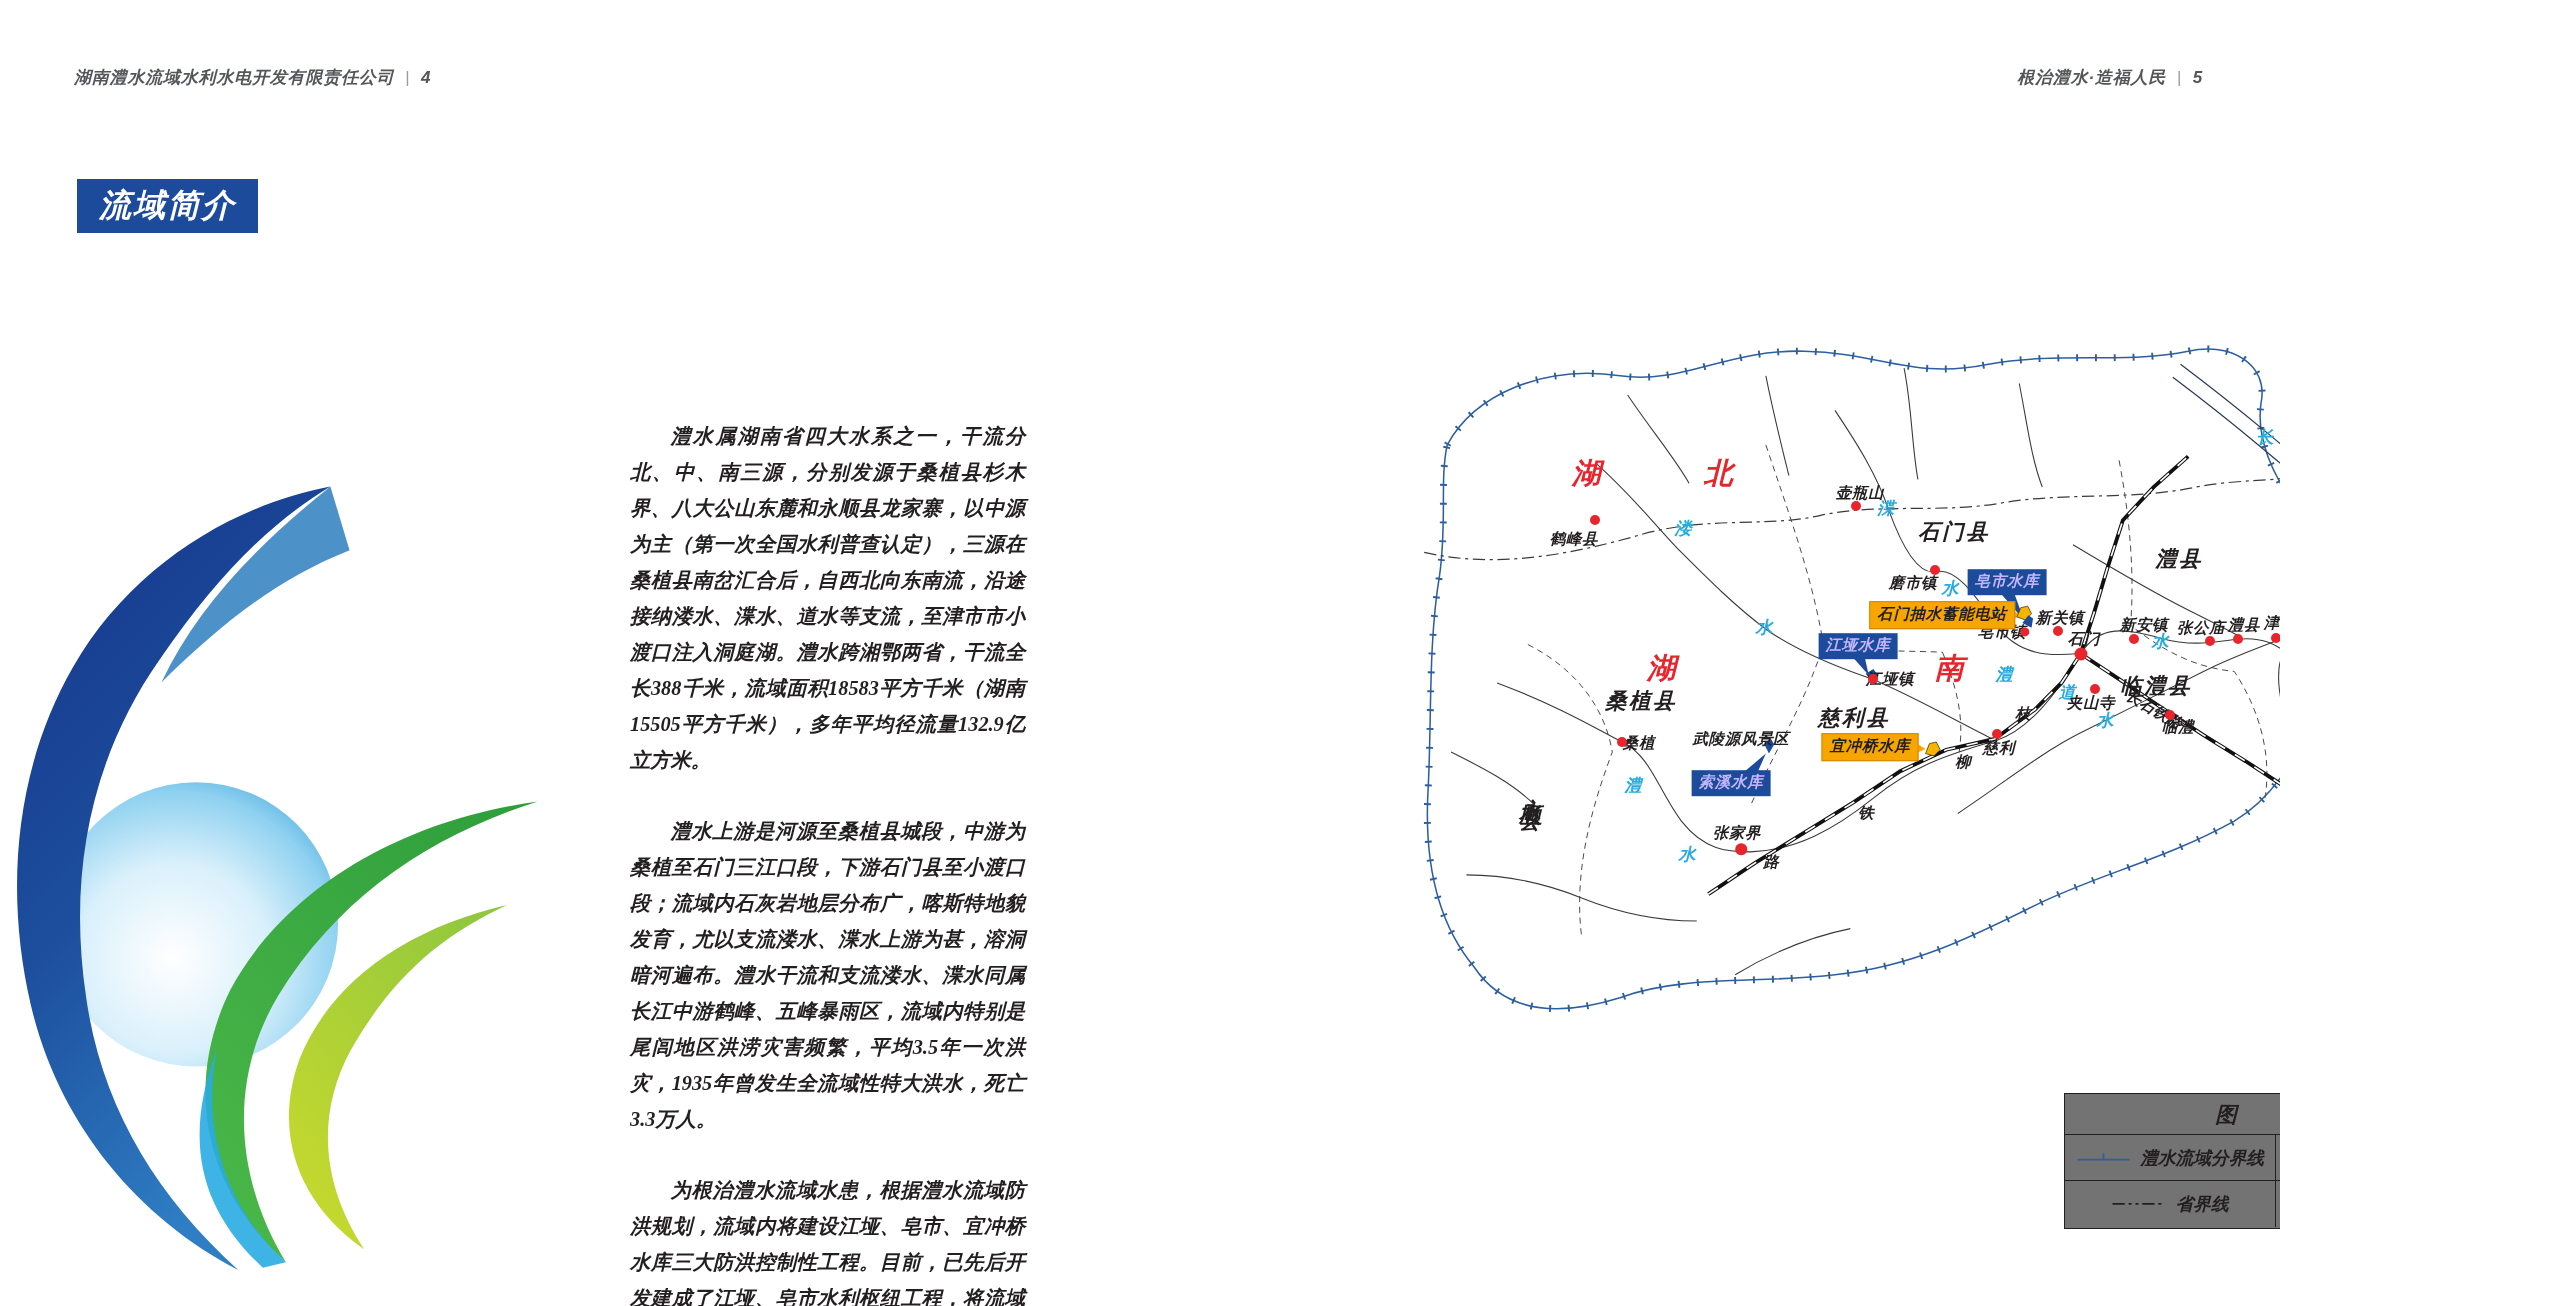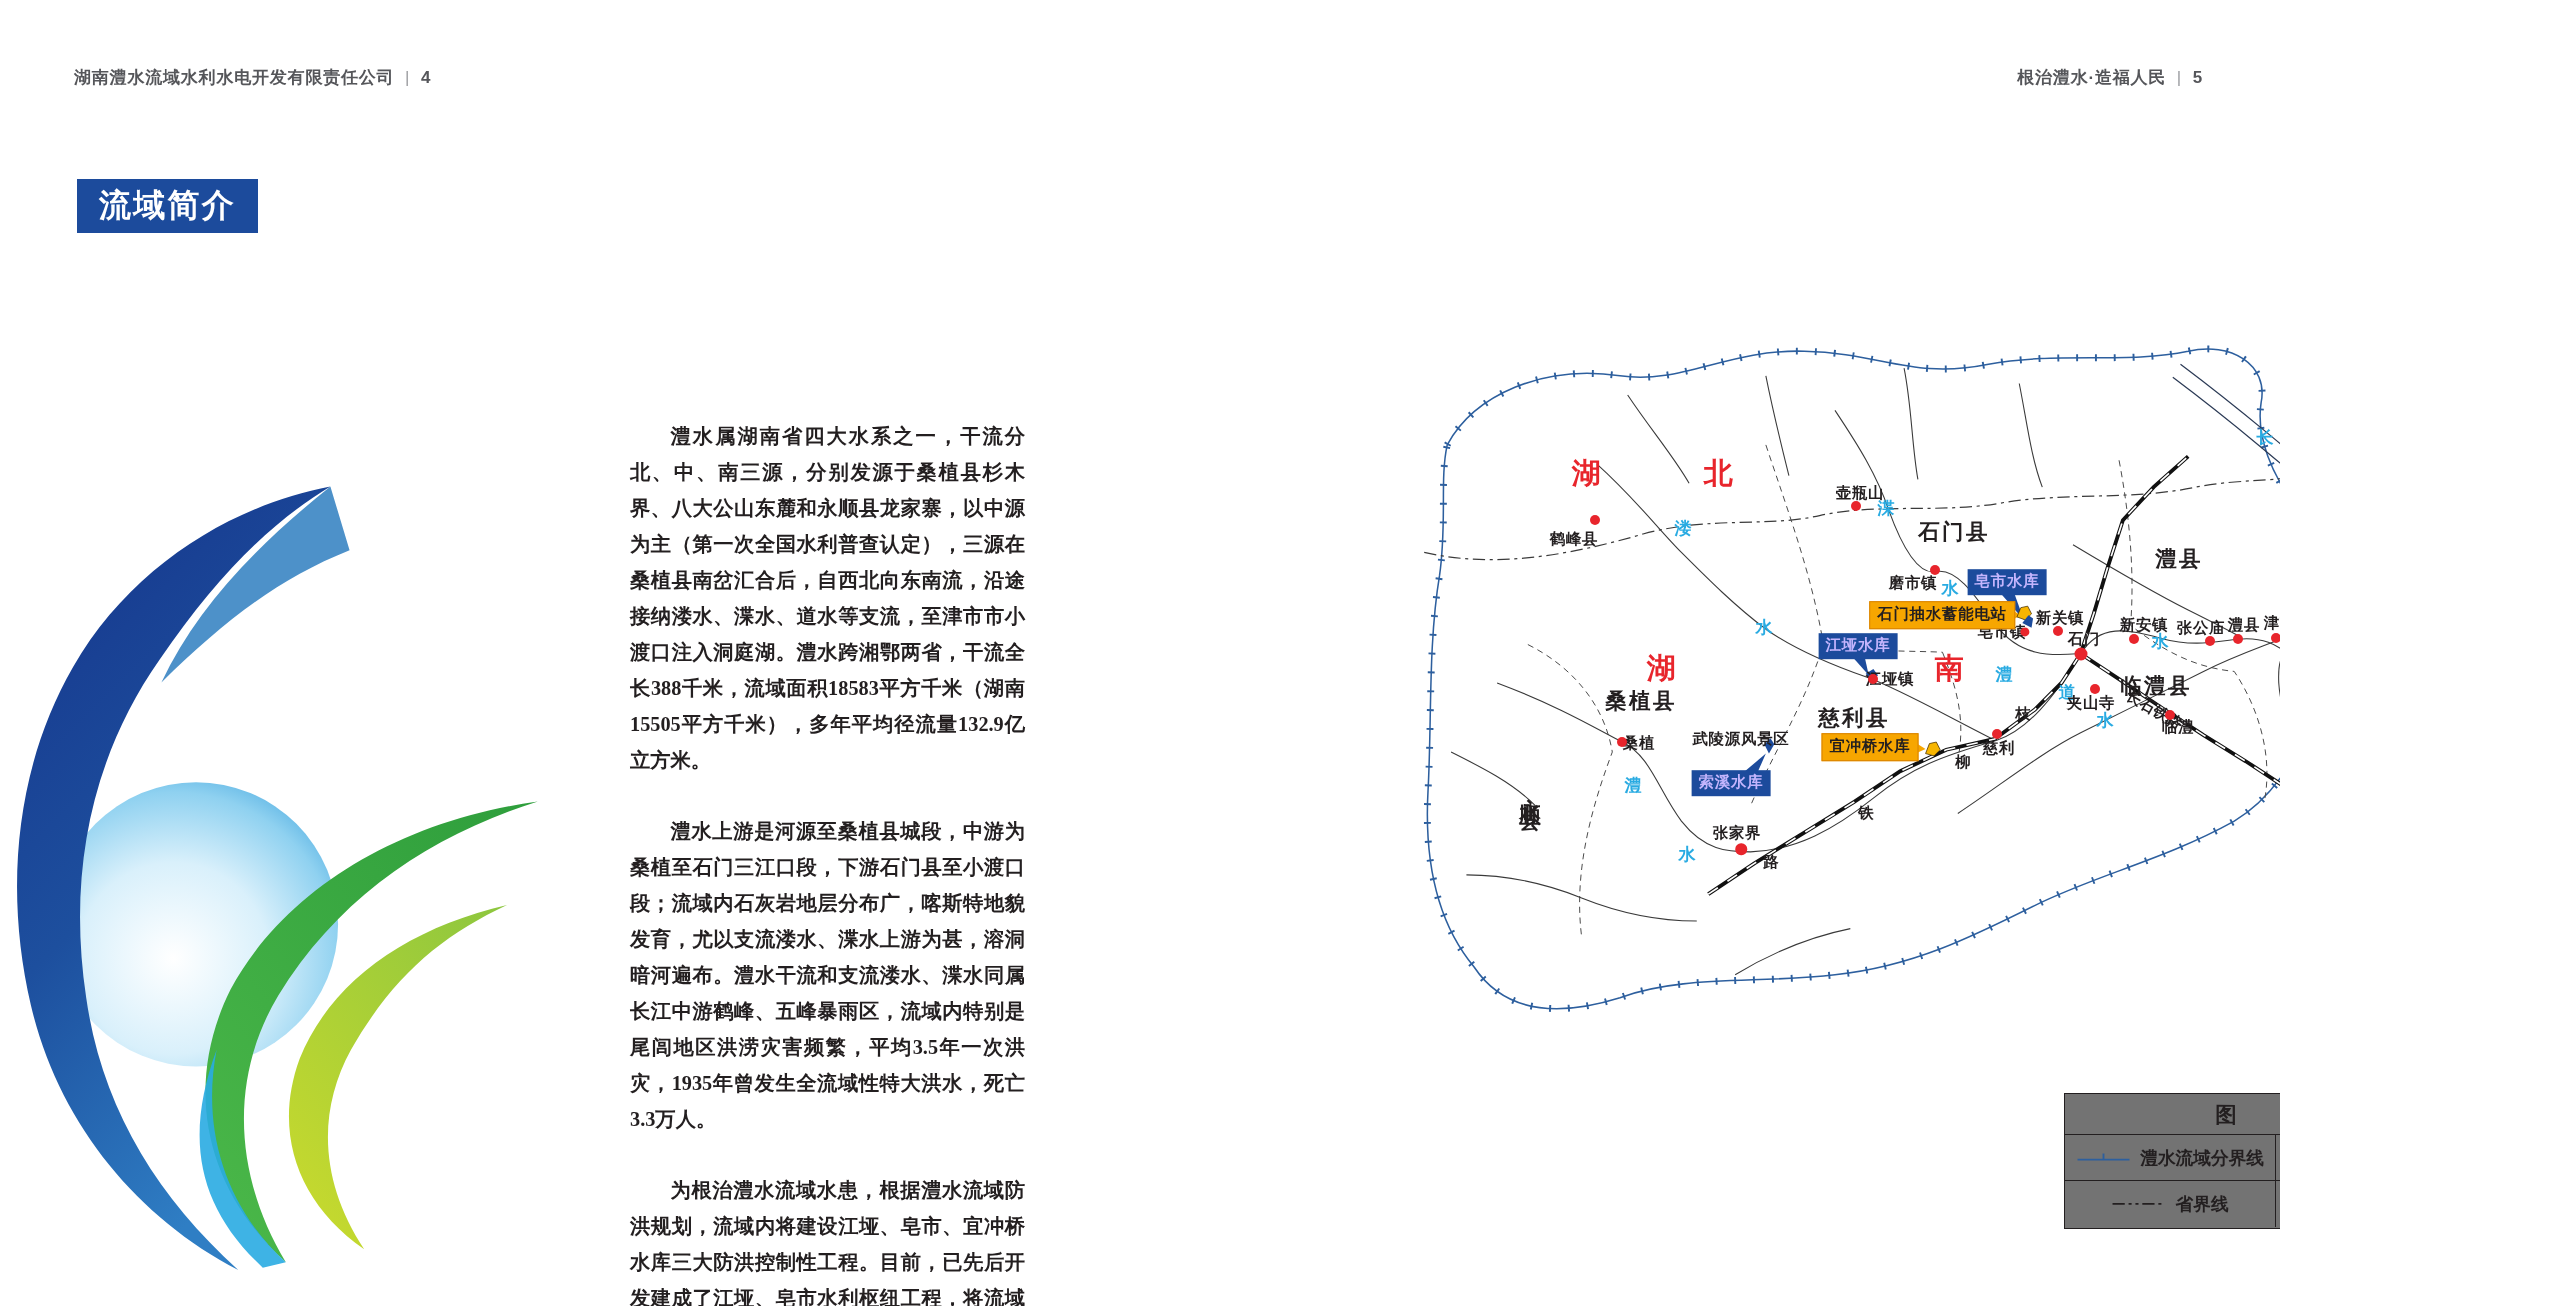--- a/index.html
+++ b/index.html
@@ -1,17 +1,17 @@
 <!DOCTYPE html>
 <html style="font-size:12.3px"><head>
 <meta charset="utf-8">
 <style>
   html,body{margin:0;padding:0;background:#ffffff;}
   #spread{position:relative;width:2280px;height:1306px;background:#ffffff;overflow:hidden;
-          font-family:"Liberation Sans",sans-serif;}
+          font-family:"Liberation Sans",sans-serif;font-style:italic;}
   
   .runhead{position:absolute;top:66px;font-size:17px;font-weight:bold;color:#55565a;letter-spacing:0.8px;}
   .runhead .sep{color:#9b9ca0;font-weight:normal;margin:0 10.7px;}
   #head-left{left:74px;}
   #head-right{right:77px;text-align:right;}
   
   #section-badge{position:absolute;left:77px;top:179px;width:181px;height:54px;background:#1c4b9c;
      color:#fff;display:flex;align-items:center;justify-content:center;font-size:32px;font-weight:bold;letter-spacing:2.3px;}
   
   #body-col{position:absolute;left:630px;top:418px;width:395px;color:#231f20;

